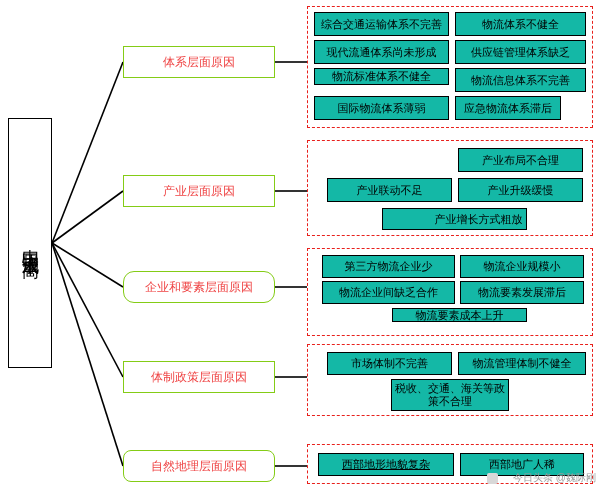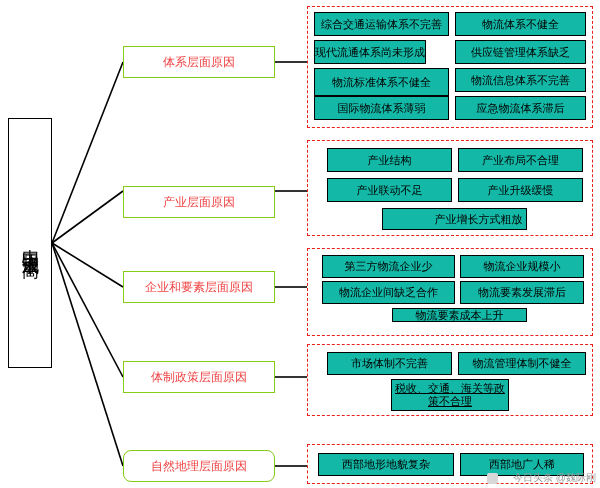--- a/index.html
+++ b/index.html
@@ -123,64 +123,63 @@
     <line x1="275" y1="466" x2="307" y2="466" stroke="#000" stroke-width="1.6"></line>
   </svg>
 
   <div class="root-node">
     <span class="root-text">中国物流成本高</span>
   </div>
 
   <div class="cat-node" style="left:123px; top:46px; width:152px; height:32px;">
     <span>体系层面原因</span>
   </div>
-  <div class="cat-node" style="left:123px; top:175px; width:152px; height:32px;margin-top:11px;">
+  <div class="cat-node" style="left:123px; top:175px; width:152px; height:32px;">
     <span>产业层面原因</span>
   </div>
-  <div class="cat-node" style="left:123px; top:271px; width:152px; height:32px;">
+  <div class="cat-node" style="left:123px; top:271px; width:152px; height:32px;border-radius:11px;">
     <span>企业和要素层面原因</span>
   </div>
   <div class="cat-node" style="left:123px; top:361px; width:152px; height:32px;">
     <span>体制政策层面原因</span>
   </div>
   <div class="cat-node" style="left:123px; top:450px; width:152px; height:32px;border-radius:8px;">
     <span>自然地理层面原因</span>
   </div>
 
   <div class="group-box" style="left:307px; top:6px; width:286px; height:122px;"></div>
   <div class="leaf" style="left:314px; top:12px; width:135px; height:24px;">综合交通运输体系不完善</div>
   <div class="leaf" style="left:455px; top:12px; width:131px; height:24px;">物流体系不健全</div>
-  <div class="leaf" style="left:314px; top:40px; width:112px; height:24px;">现代流通体系尚未形成</div>
+  <div class="leaf" style="left:314px; top:40px; width:135px; height:24px;">现代流通体系尚未形成</div>
   <div class="leaf" style="left:455px; top:40px; width:131px; height:24px;">供应链管理体系缺乏</div>
-  <div class="leaf" style="left:314px; top:68px; width:135px; height:28px;">物流标准体系不健全</div>
+  <div class="leaf" style="left:314px; top:68px; width:135px; height:17px;">物流标准体系不健全</div>
   <div class="leaf" style="left:455px; top:68px; width:131px; height:24px;">物流信息体系不完善</div>
   <div class="leaf" style="left:314px; top:96px; width:135px; height:24px;">国际物流体系薄弱</div>
-  <div class="leaf" style="left:455px; top:96px; width:131px; height:24px;">应急物流体系滞后</div>
+  <div class="leaf" style="left:455px; top:96px; width:106px; height:24px;">应急物流体系滞后</div>
 
   <div class="group-box" style="left:307px; top:140px; width:286px; height:96px;"></div>
-  <div class="leaf" style="left:327px; top:148px; width:125px; height:24px;">产业结构</div>
   <div class="leaf" style="left:458px; top:148px; width:125px; height:24px;">产业布局不合理</div>
   <div class="leaf" style="left:327px; top:178px; width:125px; height:24px;">产业联动不足</div>
   <div class="leaf" style="left:458px; top:178px; width:125px; height:24px;">产业升级缓慢</div>
   <div class="leaf" style="left:382px; top:208px; width:145px; height:22px;padding-left:48px;">产业增长方式粗放</div>
 
   <div class="group-box" style="left:307px; top:248px; width:286px; height:88px;"></div>
   <div class="leaf" style="left:322px; top:255px; width:133px; height:23px;">第三方物流企业少</div>
   <div class="leaf" style="left:460px; top:255px; width:124px; height:23px;">物流企业规模小</div>
   <div class="leaf" style="left:322px; top:281px; width:133px; height:23px;">物流企业间缺乏合作</div>
   <div class="leaf" style="left:460px; top:281px; width:124px; height:23px;">物流要素发展滞后</div>
   <div class="leaf" style="left:392px; top:308px; width:135px; height:14px;">物流要素成本上升</div>
 
   <div class="group-box" style="left:307px; top:344px; width:286px; height:72px;"></div>
   <div class="leaf" style="left:327px; top:352px; width:125px; height:23px;">市场体制不完善</div>
   <div class="leaf" style="left:458px; top:352px; width:128px; height:23px;">物流管理体制不健全</div>
-  <div class="leaf two-line" style="left:391px; top:379px; width:118px; height:32px;text-decoration:underline;">税收、交通、海关等政策不合理</div>
+  <div class="leaf two-line" style="left:391px; top:379px; width:118px; height:32px;">税收、交通、海关等政策不合理</div>
 
   <div class="group-box" style="left:307px; top:444px; width:286px; height:40px;"></div>
-  <div class="leaf" style="left:318px; top:453px; width:136px; height:23px;">西部地形地貌复杂</div>
+  <div class="leaf" style="left:318px; top:453px; width:136px; height:23px;text-decoration:underline;">西部地形地貌复杂</div>
   <div class="leaf" style="left:460px; top:453px; width:124px; height:23px;">西部地广人稀</div>
 
   <div class="watermark">
     <span class="wm-logo"></span>
     <span>今日头条 @魏际刚</span>
   </div>
 
 </div>
 
 </body></html>

